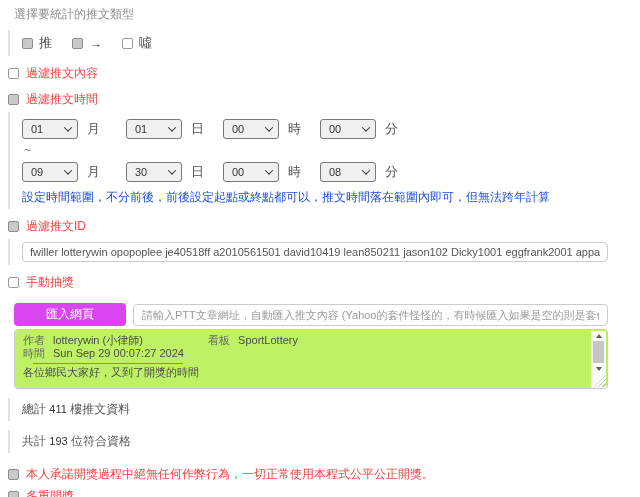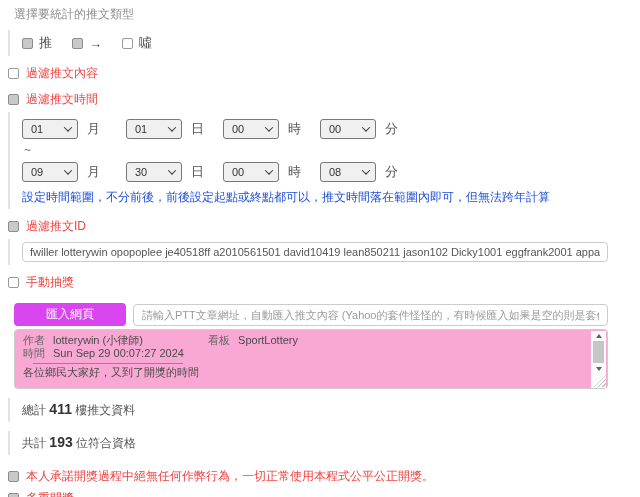--- a/index.html
+++ b/index.html
@@ -45,36 +45,36 @@
   .btn-blue { background: #d946ef; color: #fff; border: none; border-radius: 4px;
               font-size: 12px; font-family:"Liberation Sans",sans-serif; cursor: pointer; }
   .btn-import { width: 112px; height: 23px; }
   .url-input { width: 475px; height: 22px; border: 1px solid #ccc; border-radius: 4px;
                padding: 0 8px; font-size: 11px; color: #555; outline:none; }
   .url-input::placeholder { color: #9a9a9a; }
 
   
   .ta { position: relative; margin: 3px 0 0 14px; width: 594px; height: 60px;
         border: 1px solid #ccc; border-radius: 4px; overflow: hidden;
-        padding: 4px 22px 0 8px; font-size: 11px; line-height: 13px; color: #4a4a4a; background:#f9a8d4; }
+        padding: 4px 22px 0 8px; font-size: 11px; line-height: 13px; color: #4a4a4a; background:#bef264; }
   .ta .cell-label { color: #666; margin-right: 8px; }
   .ta .l1-author { display: inline-block; width: 182px; }
   .ta .sepline { width: 150px; border-top: 1px solid #8a8a8a; margin: 3px 0 2px 10px; }
   .ta-sb { position: absolute; top: 1px; right: 1px; width: 15px; height: 58px; background: #fbfbfb; }
   .sb-arrow-up, .sb-arrow-dn { width: 0; height: 0; margin: 3px auto 0;
       border-left: 3.5px solid transparent; border-right: 3.5px solid transparent; }
   .sb-arrow-up { border-bottom: 4px solid #616161; }
   .sb-arrow-dn { border-top: 4px solid #616161; margin-top: 4px; }
   .sb-thumb { width: 11px; height: 22px; background: #c6c6c6; margin: 3px auto 0; }
   .ta-grip { position: absolute; right: 1px; bottom: 1px; width: 12px; height: 12px;
       background: repeating-linear-gradient(135deg, transparent 0 2px, #bfbfbf 2px 3px);
       clip-path: polygon(100% 0, 100% 100%, 0 100%); }
 
   .stat { margin: 9px 0 0 8px; padding: 3px 0 3px 12px; border-left: 2px solid #e2e2e2; color:#555; }
-  .stat .num { font-weight: bold; color: #333; font-size: 14px; }
+  .stat .num { font-weight: normal; color: #333; font-size: 11px; }
 </style>
 </head>
 <body>
 
 <div class="page-title">選擇要統計的推文類型</div>
 
 <div class="blk types">
   <span class="opt">
     <span class="cb checked"></span>
     <span class="lbl">推</span>

